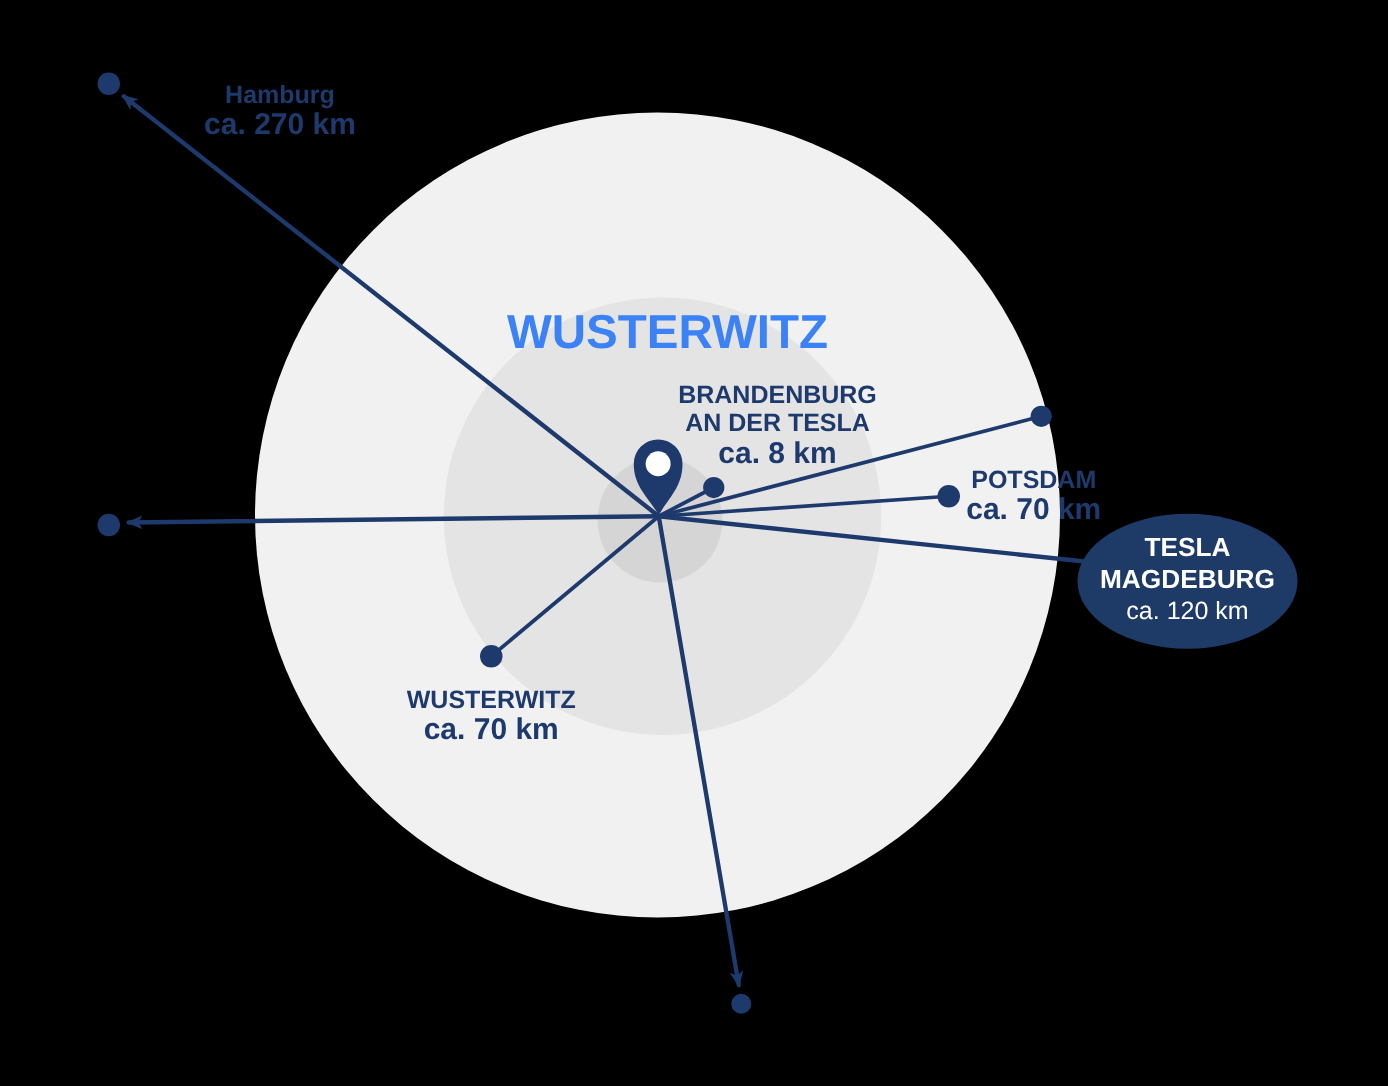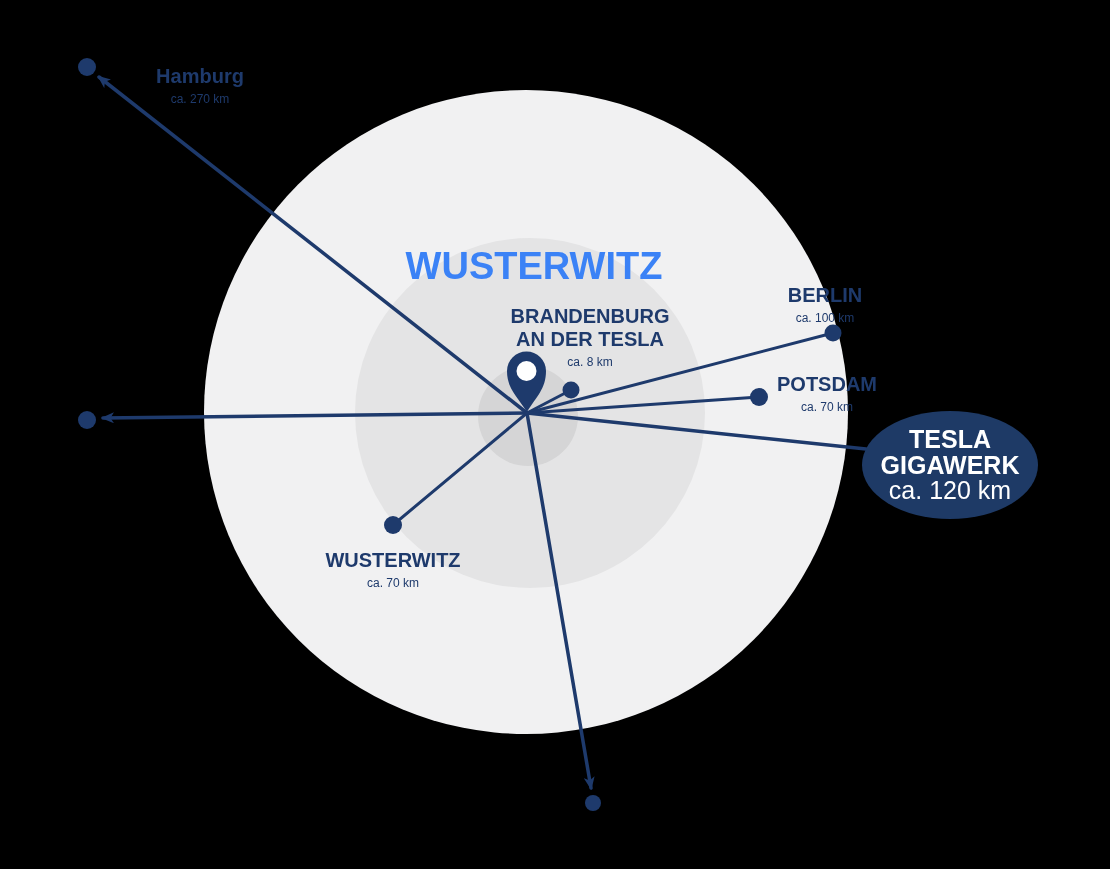--- a/index.html
+++ b/index.html
@@ -28,48 +28,48 @@
     text-align: center;
     color: #1e3a6c;
     white-space: nowrap;
   }
   .label .city {
     font-weight: 700;
     font-size: 20px;
     line-height: 23px;
   }
   .label .dist {
-    font-weight: 400;
-    font-size: 12px;
+    font-weight: 700;
+    font-size: 24px;
     line-height: 23px;
   }
   .title {
     position: absolute;
     transform: translateX(-50%);
     color: #3b82f6;
     font-weight: 700;
     font-size: 38px;
     line-height: 44px;
     white-space: nowrap;
   }
   .tesla-label {
     position: absolute;
     transform: translate(-50%, -50%);
     text-align: center;
     color: #ffffff;
     white-space: nowrap;
   }
   .tesla-label .city {
     font-weight: 700;
-    font-size: 25px;
+    font-size: 21px;
     line-height: 26px;
   }
   .tesla-label .dist {
     font-weight: 400;
-    font-size: 25px;
+    font-size: 20px;
     line-height: 25px;
   }
 </style>
 </head>
 <body>
 
 <div class="stage">
 
   <svg width="1110" height="869" viewBox="0 0 1110 869">
     <defs>
@@ -106,47 +106,43 @@
     <ellipse cx="950" cy="465" rx="88" ry="54" fill="#1e3a66"></ellipse>
 
     <g>
       <path d="M527 412 C 518 397, 507 389, 507 371 A 19.5 19.5 0 1 1 546 371 C 546 389, 536 397, 527 412 Z" fill="#1e3a6c"></path>
       <circle cx="526.5" cy="371" r="10" fill="#ffffff"></circle>
     </g>
   </svg>
 
   <div class="title" style="left:534px; top:244px;">WUSTERWITZ</div>
 
-  <div class="label" style="left:200px; top:65px;">
+  <div class="label" style="left:224px; top:65px;">
     <div class="city">Hamburg</div>
     <div class="dist">ca. 270 km</div>
   </div>
 
 
   <div class="label" style="left:393px; top:549px;">
     <div class="city">WUSTERWITZ</div>
     <div class="dist">ca. 70 km</div>
   </div>
 
 
-  <div class="label" style="left:590px; top:305px;">
+  <div class="label" style="left:622px; top:305px;">
     <div class="city">BRANDENBURG</div>
     <div class="city">AN DER TESLA</div>
     <div class="dist">ca. 8 km</div>
   </div>
 
-  <div class="label" style="left:825px; top:284px;">
-    <div class="city">BERLIN</div>
-    <div class="dist">ca. 100 km</div>
-  </div>
 
   <div class="label" style="left:827px; top:373px;">
     <div class="city">POTSDAM</div>
     <div class="dist">ca. 70 km</div>
   </div>
 
   <div class="tesla-label" style="left:950px; top:464px;">
     <div class="city">TESLA</div>
-    <div class="city">GIGAWERK</div>
+    <div class="city">MAGDEBURG</div>
     <div class="dist">ca. 120 km</div>
   </div>
 
 </div>
 
 </body></html>

